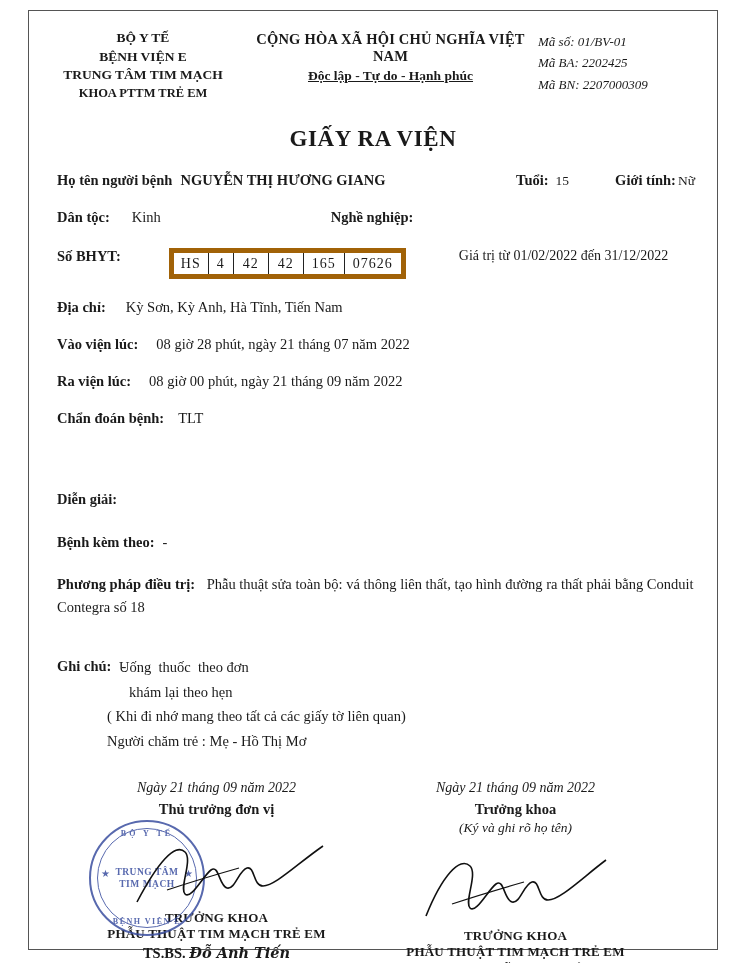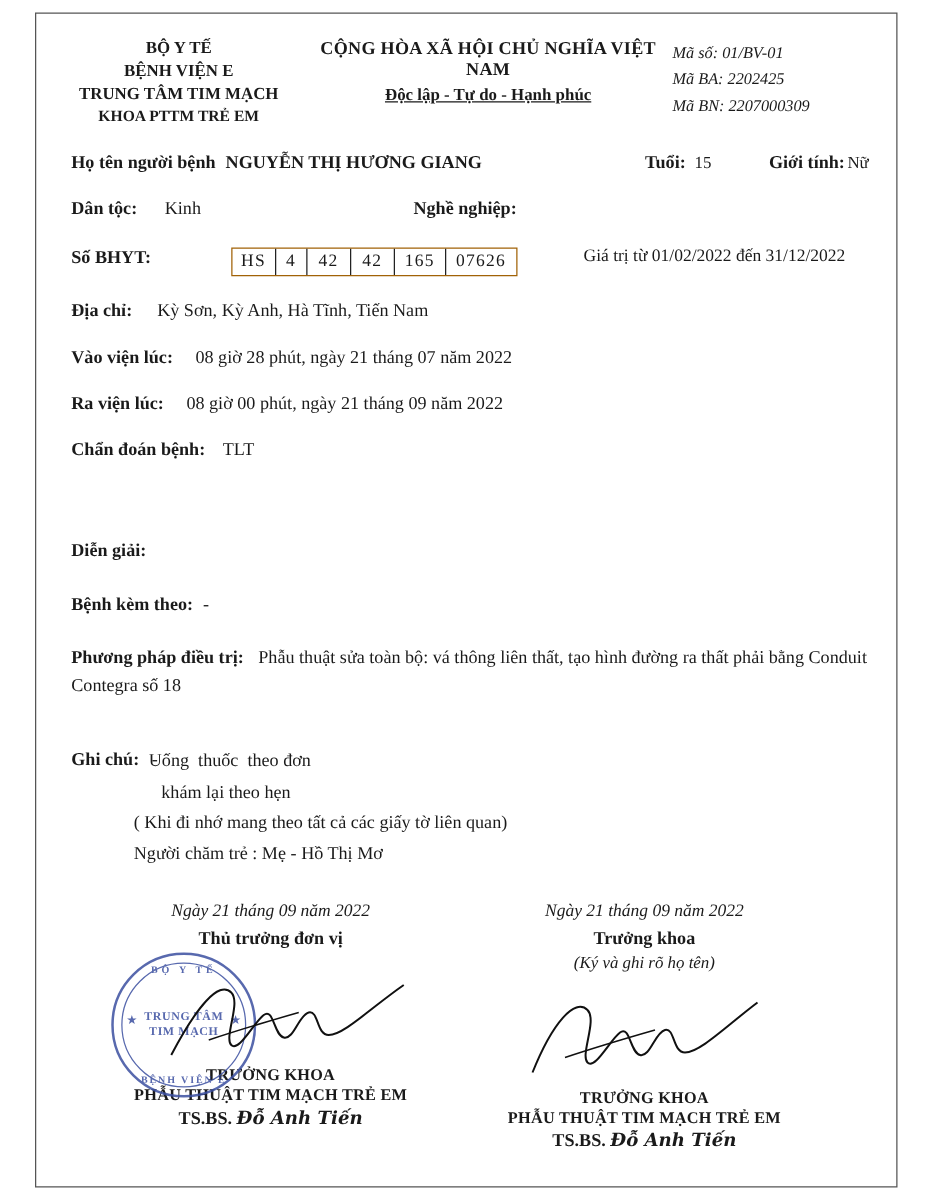--- a/index.html
+++ b/index.html
@@ -113,22 +113,22 @@
   .age-val { font-weight: normal; margin-left: 7px; font-size: 13.5px;}
   .sex-lbl { font-weight: bold; margin-left: 46px; }
   .sex-val { font-weight: normal; margin-left: 2px; font-size: 13.5px;}
 
   .job-lbl { font-weight: bold; margin-left: 170px; }
 
   
   .bhyt-row { display:flex; align-items:flex-start; margin-top: 22px; gap: 48px; }
   .bhyt-boxes {
     display: flex;
-    margin-left: 16px;
-    border: 1px solid #a16207;
+    margin-left: 0;
+    border: 5px solid #a16207;
     height: 21px;
     align-items: stretch;
   }
   .bhyt-boxes .cell {
     border-right: 1px solid #222;
     padding: 0 4px;
     font-size: 14px;
     display: flex;
     align-items: center;
     justify-content: center;
@@ -255,20 +255,21 @@
           <span>Mã BA:</span>
           <span>2202425</span>
         </div>
         <div>
           <span>Mã BN:</span>
           <span>2207000309</span>
         </div>
       </div>
     </div>
 
+    <div class="title">GIẤY RA VIỆN</div>
 
     <div class="body">
 
       <div class="row r-name">
         <span class="lbl">Họ tên người bệnh</span>
         <span class="val-b">NGUYỄN THỊ HƯƠNG GIANG</span>
         <span class="spacer-r age-lbl">Tuổi:</span>
         <span class="age-val">15</span>
         <span class="sex-lbl">Giới tính:</span>
         <span class="sex-val">Nữ</span>

